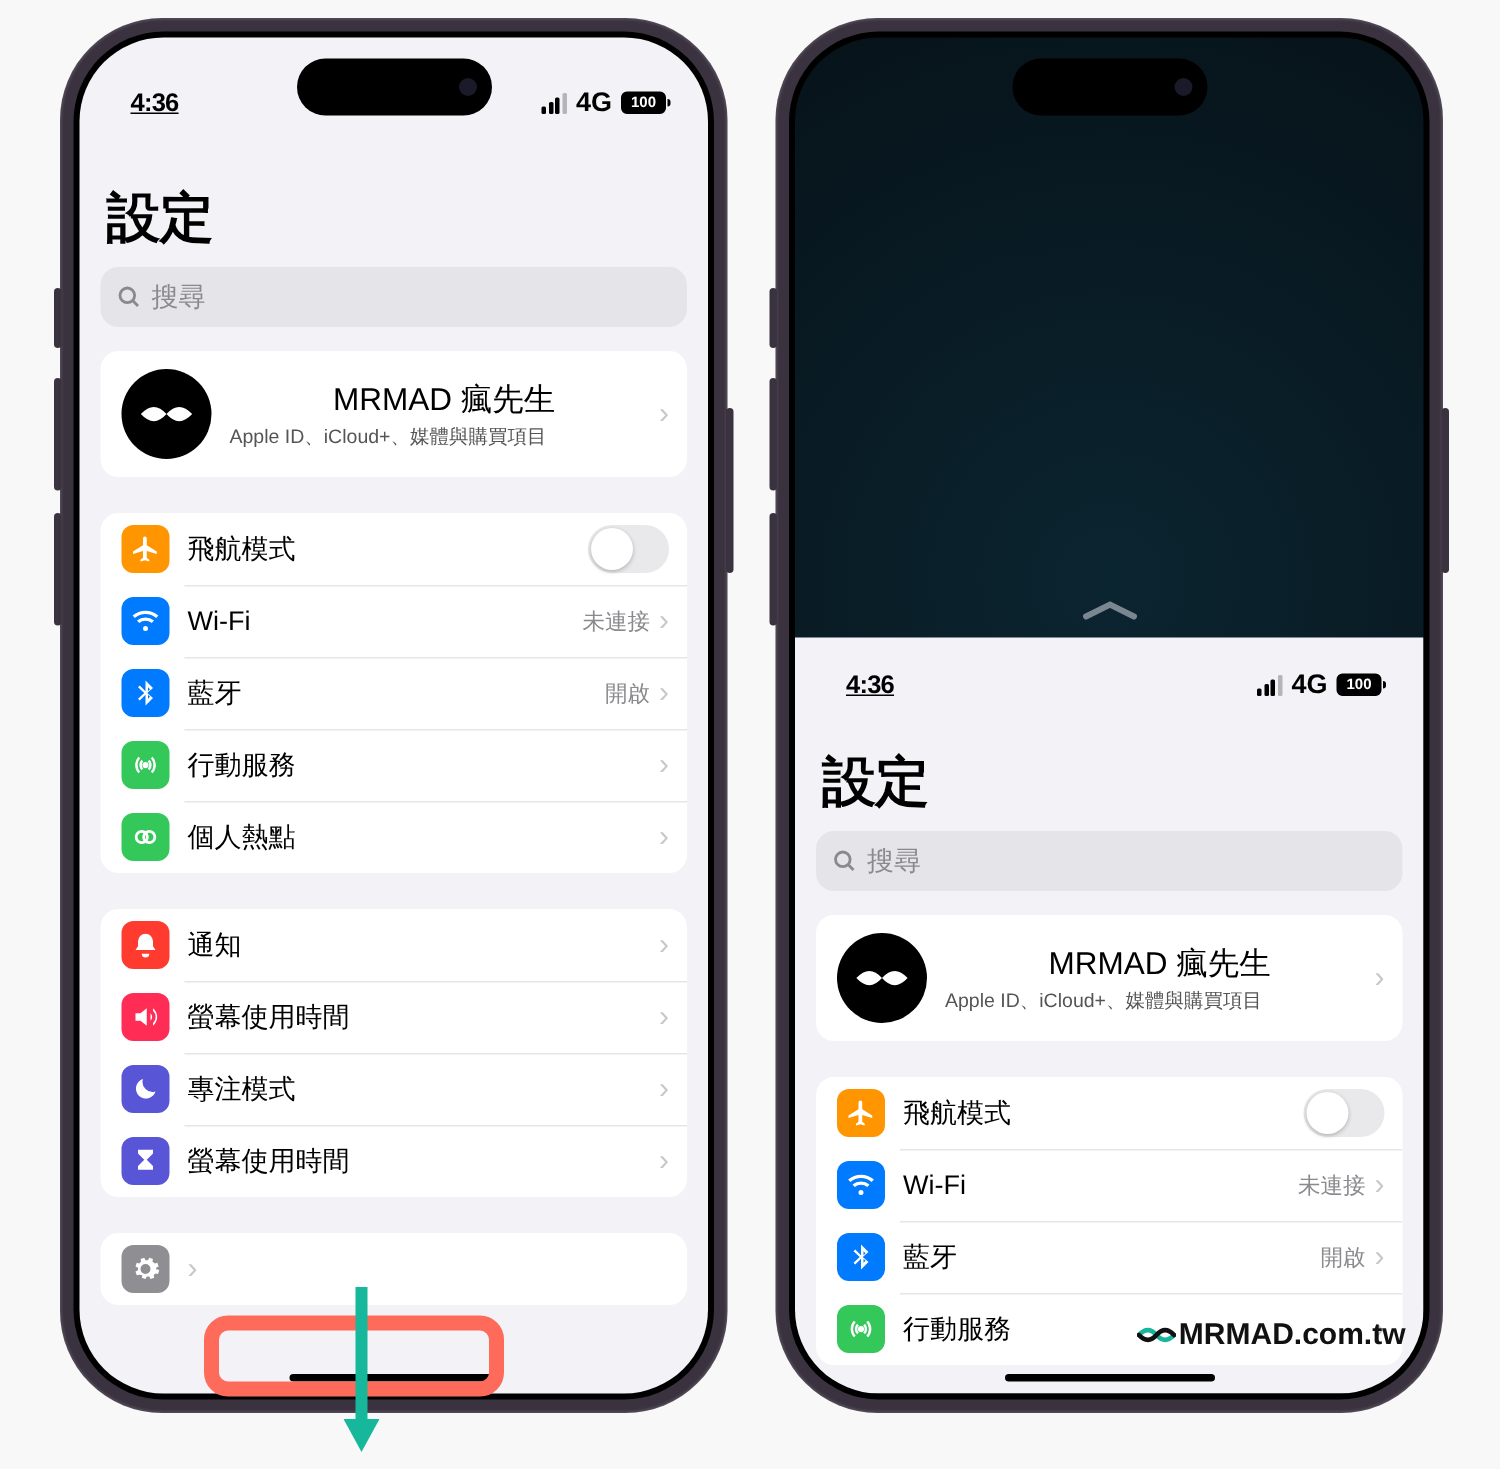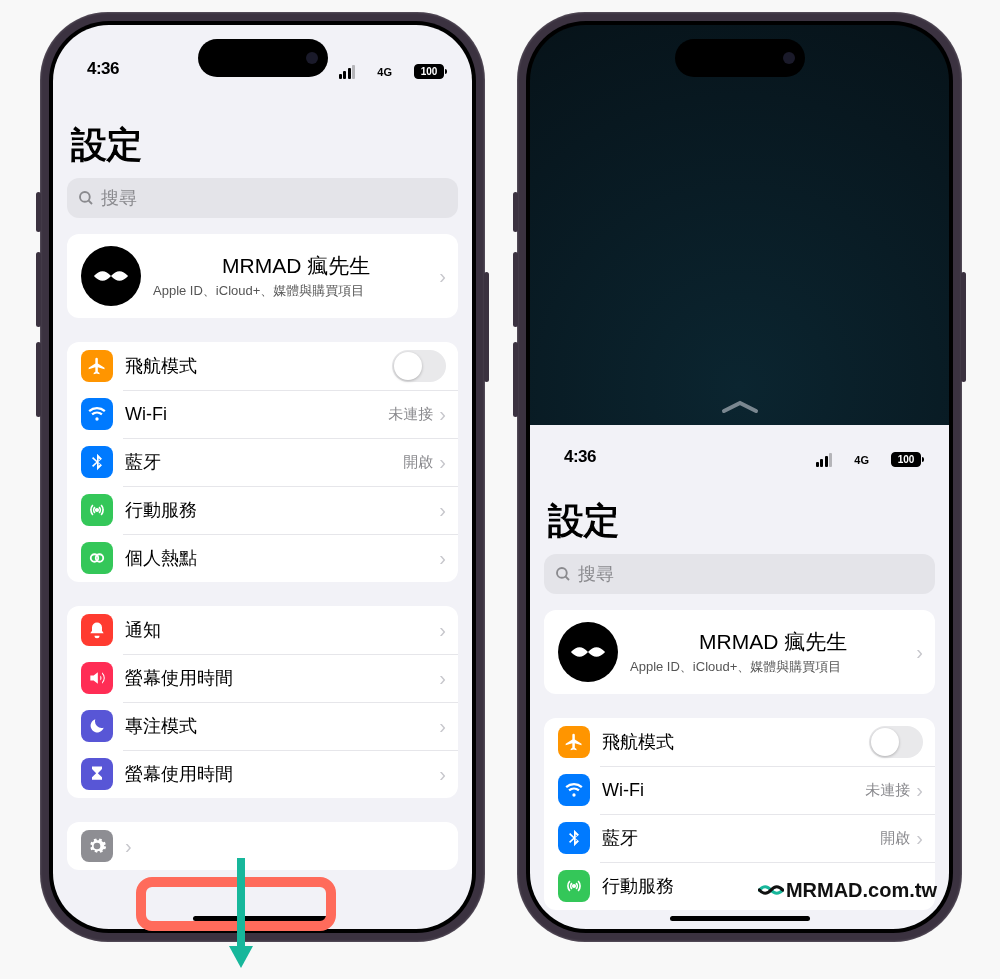--- a/index.html
+++ b/index.html
@@ -69,29 +69,29 @@
   .statusbar {
     height: 56px;
     display:flex;
     align-items:flex-end;
     justify-content:space-between;
     padding: 0 28px 2px 34px;
     font-size:17px;
     font-weight:600;
     color:#000;
   }
-  .statusbar .time { letter-spacing:-0.5px; }
+  .statusbar .time { letter-spacing:-0.5px;text-decoration:underline; }
   .status-right { display:flex; align-items:center; gap:4px; }
   .signal {display:inline-flex;align-items:flex-end;gap:1.5px;}
   .signal span{width:3px;background:#000;border-radius:1px;}
   .signal span:nth-child(1){height:5px;}
   .signal span:nth-child(2){height:8px;}
   .signal span:nth-child(3){height:11px;}
   .signal span:nth-child(4){height:14px;opacity:.25;}
-  .netlabel{font-size:11px;font-weight:600;margin:0 18px;}
+  .netlabel{font-size:18px;font-weight:600;margin:0 2px;}
   .battery{
     position:relative;
     width:30px;height:15px;
     border:1.5px solid #000;border-radius:4px;
     display:flex;align-items:center;justify-content:center;
     font-size:10px;font-weight:700;background:#000;color:#fff;
   }
   .battery::after{content:"";position:absolute;right:-4px;top:4px;width:2.5px;height:5px;background:#000;border-radius:0 2px 2px 0;}
 
   

